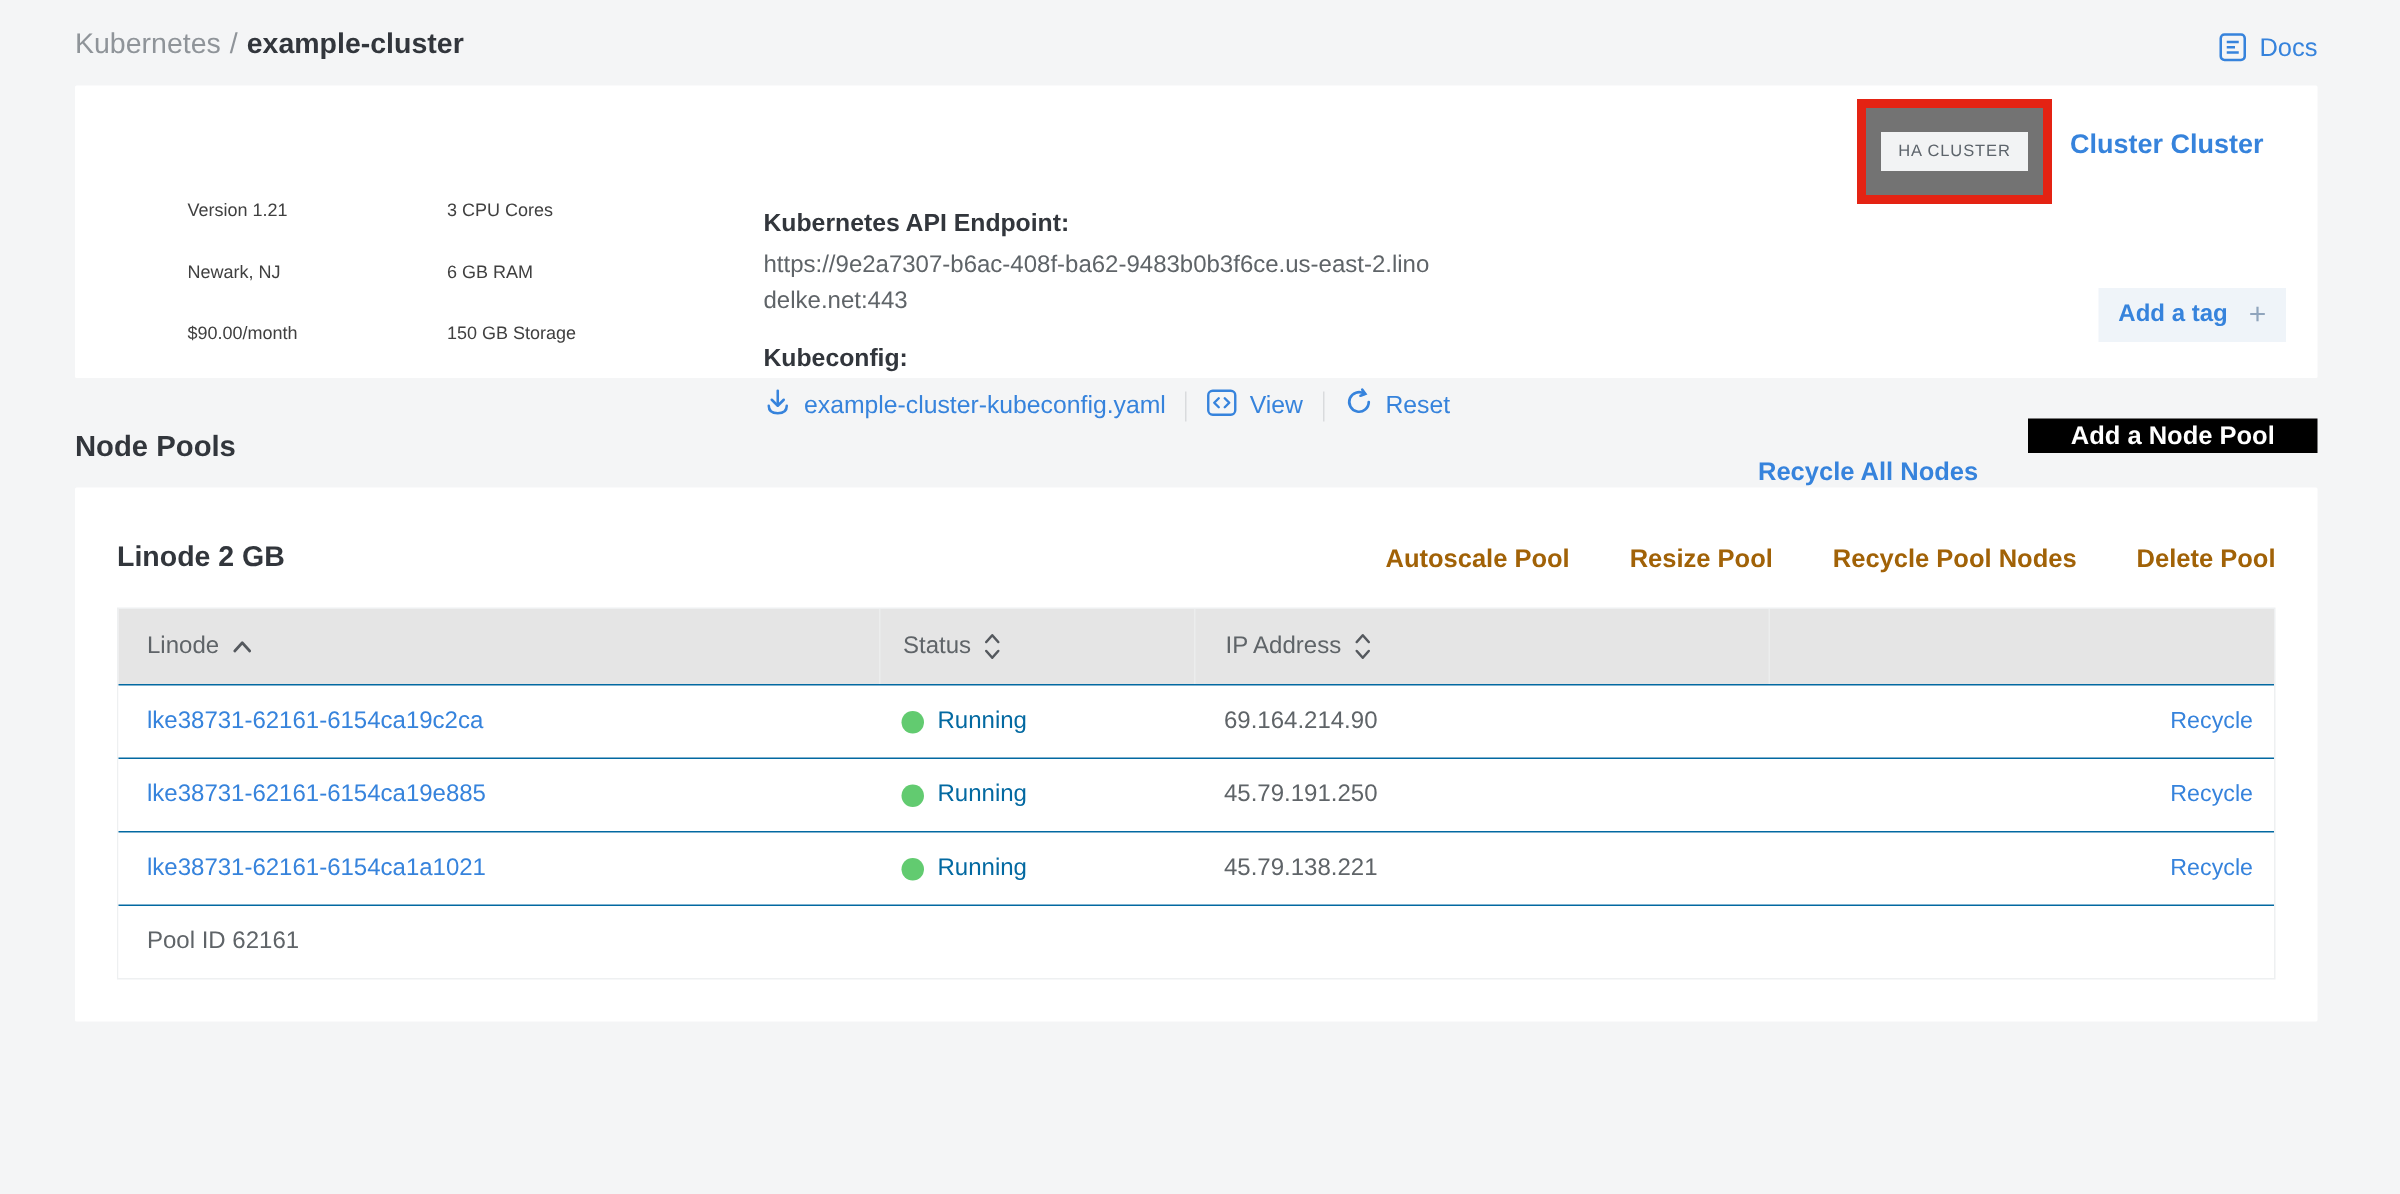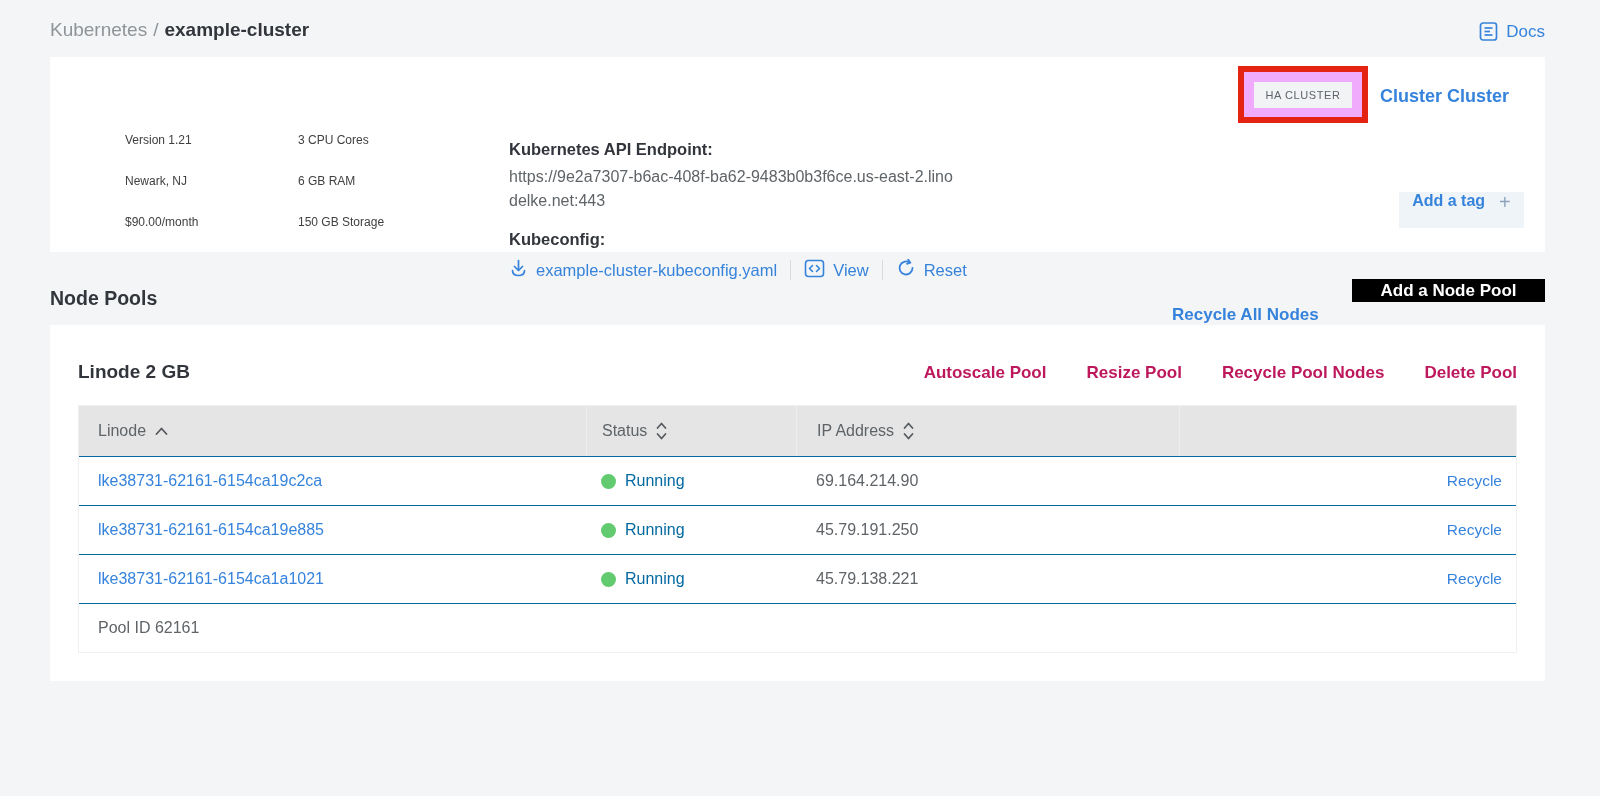--- a/index.html
+++ b/index.html
@@ -29,52 +29,52 @@
   .spec-col-2 { left: 248px; }
   .endpoint-block { position: absolute; left: 459px; top: 83px; width: 460px; }
   .block-label { font-size: 16.5px; font-weight: bold; color: #32363c; }
   .endpoint-url { margin-top: 6px; font-size: 16px; line-height: 24px; color: #5f6468; word-break: break-all; width: 450px; }
   .kubeconfig-block { position: absolute; left: 459px; top: 173px; }
   .kubeconfig-row { margin-top: 9px; display: flex; align-items: center; font-size: 16.5px; color: #3683dc; }
   .kubeconfig-row .klink { display: flex; align-items: center; gap: 8px; cursor: pointer; color: #3683dc; }
   .kubeconfig-row .vdiv { width: 1px; height: 20px; background: #d9dbdd; margin: 0 13px; }
 
   .ha-annotation {
-    position: absolute; left: 1238px; top: 66px; width: 130px; height: 57px;
+    position: absolute; left: 1238px; top: 66px; width: 130px; height: 70px;
     border: 6px solid #e42313; display: flex; align-items: center; justify-content: center;
-    background: #f0abfc;
+    background: #737373;
   }
   .ha-chip {
     background: #f2f3f4; color: #5d646b; font-size: 11px; letter-spacing: 0.6px;
     padding: 7px 11px; white-space: nowrap;
   }
   .delete-cluster { position: absolute; left: 1380px; top: 86px; font-size: 18px; font-weight: bold; color: #3683dc; cursor: pointer; }
   .add-tag {
     position: absolute; left: 1399px; top: 192px; width: 125px; height: 36px;
-    background: #eff4f9; display: flex; align-items: flex-start; justify-content: center; gap: 14px;
+    background: #eff4f9; display: flex; align-items: center; justify-content: center; gap: 14px;
     cursor: pointer; border: none;
   }
   .add-tag .add-tag-label { color: #3683dc; font-size: 16px; font-weight: bold; }
   .add-tag .plus-glyph { color: #90a5bd; font-size: 20px; font-weight: normal; line-height: 1; }
 
   
   .nodepools-title { position: absolute; left: 50px; top: 287px; font-size: 19.5px; font-weight: bold; color: #32363c; }
   .recycle-all { position: absolute; left: 1172px; top: 289px; font-size: 17px; font-weight: bold; color: #3683dc; cursor: pointer; margin-top: 16px; }
   .add-pool-btn {
     position: absolute; left: 1352px; top: 279px; width: 193px; height: 23px;
     background: #000000; color: #ffffff; font-size: 17px; font-weight: bold;
     border: none; cursor: pointer; font-family: "Liberation Sans", sans-serif;
     display: flex; align-items: center; justify-content: center;
   }
 
   
   .card-pool { left: 50px; top: 325px; width: 1495px; height: 356px; }
   .pool-name { position: absolute; left: 28px; top: 36px; font-size: 19px; font-weight: bold; color: #32363c; }
   .pool-actions { position: absolute; right: 28px; top: 38px; display: flex; gap: 40px; }
-  .pool-actions .pool-action { font-size: 17px; font-weight: bold; color: #be185d; cursor: pointer; white-space: nowrap; }
+  .pool-actions .pool-action { font-size: 17px; font-weight: bold; color: #a16207; cursor: pointer; white-space: nowrap; }
 
   .node-table { position: absolute; left: 28px; top: 80px; width: 1439px; border: 1px solid #eef0f1; font-size: 16px; }
   .t-row { display: flex; align-items: center; height: 49px; background: #ffffff; }
   .t-head { background: #e5e5e5; color: #5f6468; height: 50px; }
   .t-row + .t-row { border-top: 1px solid #0369a1; }
   .c1 { width: 507px; padding-left: 19px; display: flex; align-items: center; gap: 10px; height: 100%; }
   .c2 { width: 210px; padding-left: 15px; display: flex; align-items: center; gap: 9px; height: 100%; }
   .c3 { width: 383px; padding-left: 20px; display: flex; align-items: center; height: 100%; }
   .c4 { flex: 1; display: flex; align-items: center; justify-content: flex-end; padding-right: 14px; height: 100%; }
   .t-head .c2, .t-head .c3 { border-left: 1px solid #eceded; }

